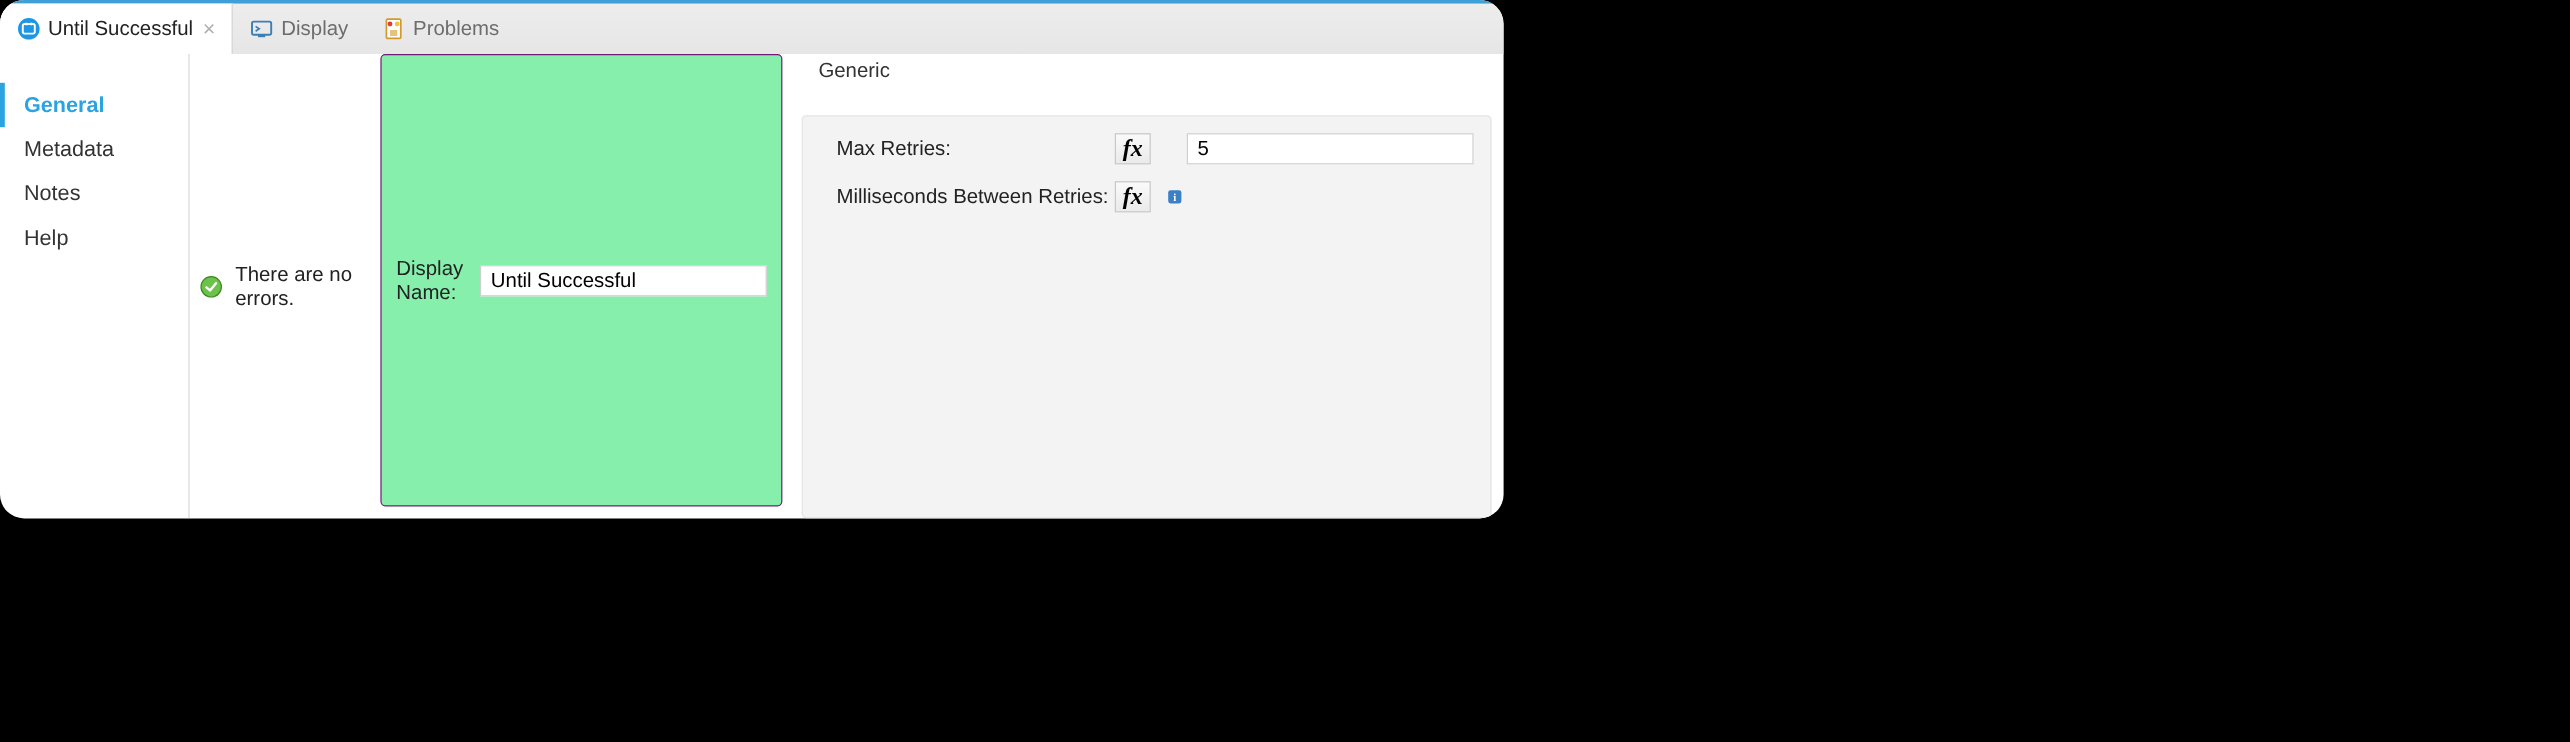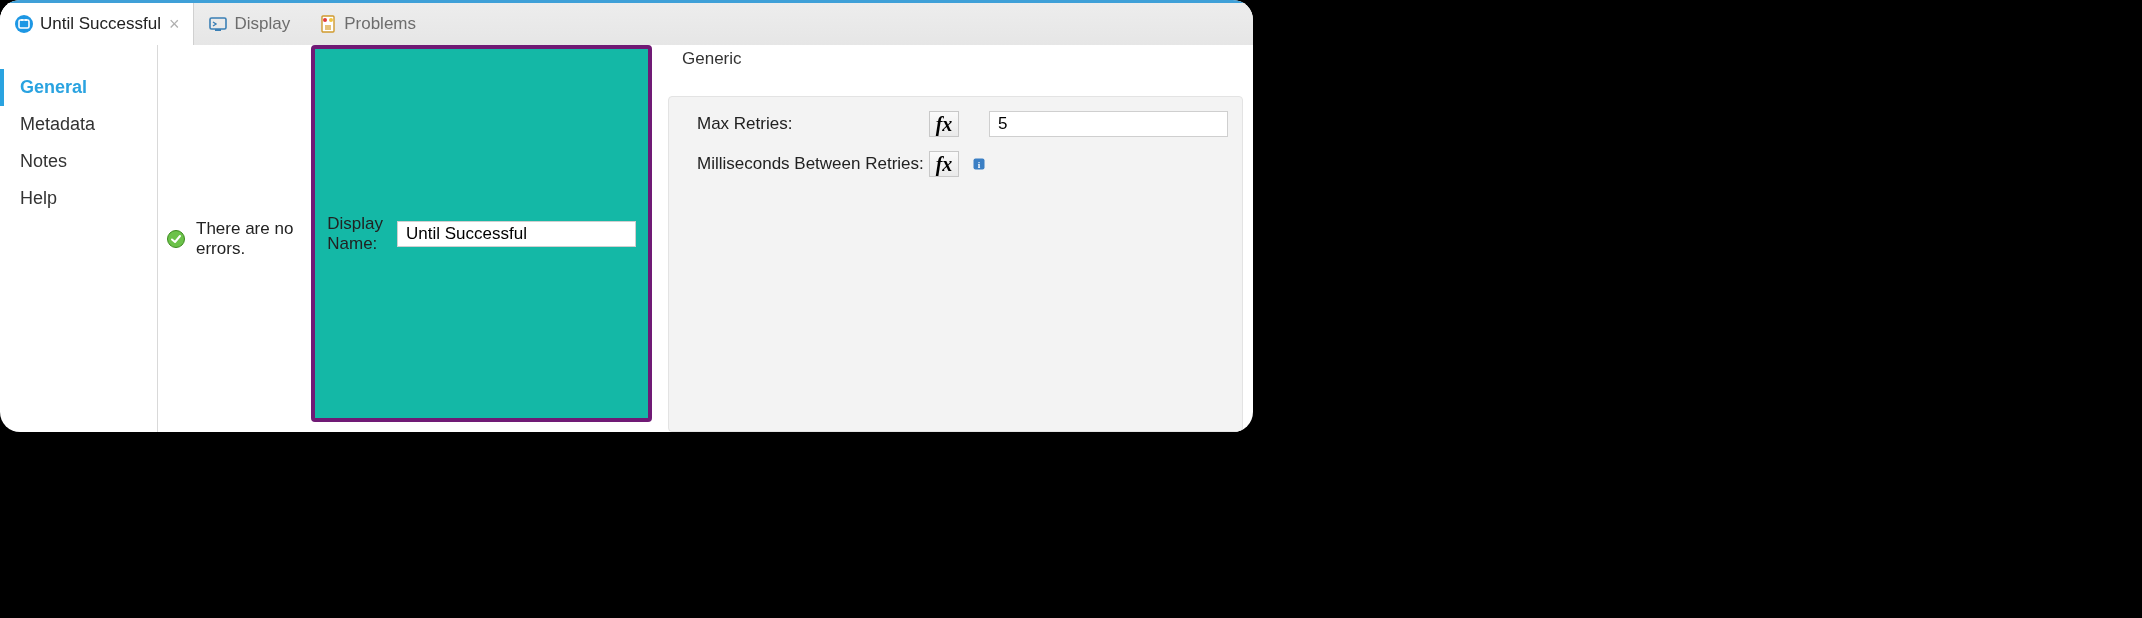--- a/index.html
+++ b/index.html
@@ -78,22 +78,22 @@
   }
   .status {
     display:flex;
     align-items:center;
     gap:10px;
     padding:10px 8px 10px 8px;
     font-size:17px;
   }
 
   .panel {
-    background:#14b8a6;
-    border:4px solid #701a75;
+    background:#86efac;
+    border:1px solid #701a75;
     border-radius:4px;
     padding:12px 12px;
     margin:0 10px 10px 6px;
     display:flex;
     align-items:center;
     gap:14px;
   }
   .panel label { font-size:17px; }
   .textfield {
     flex:1;

